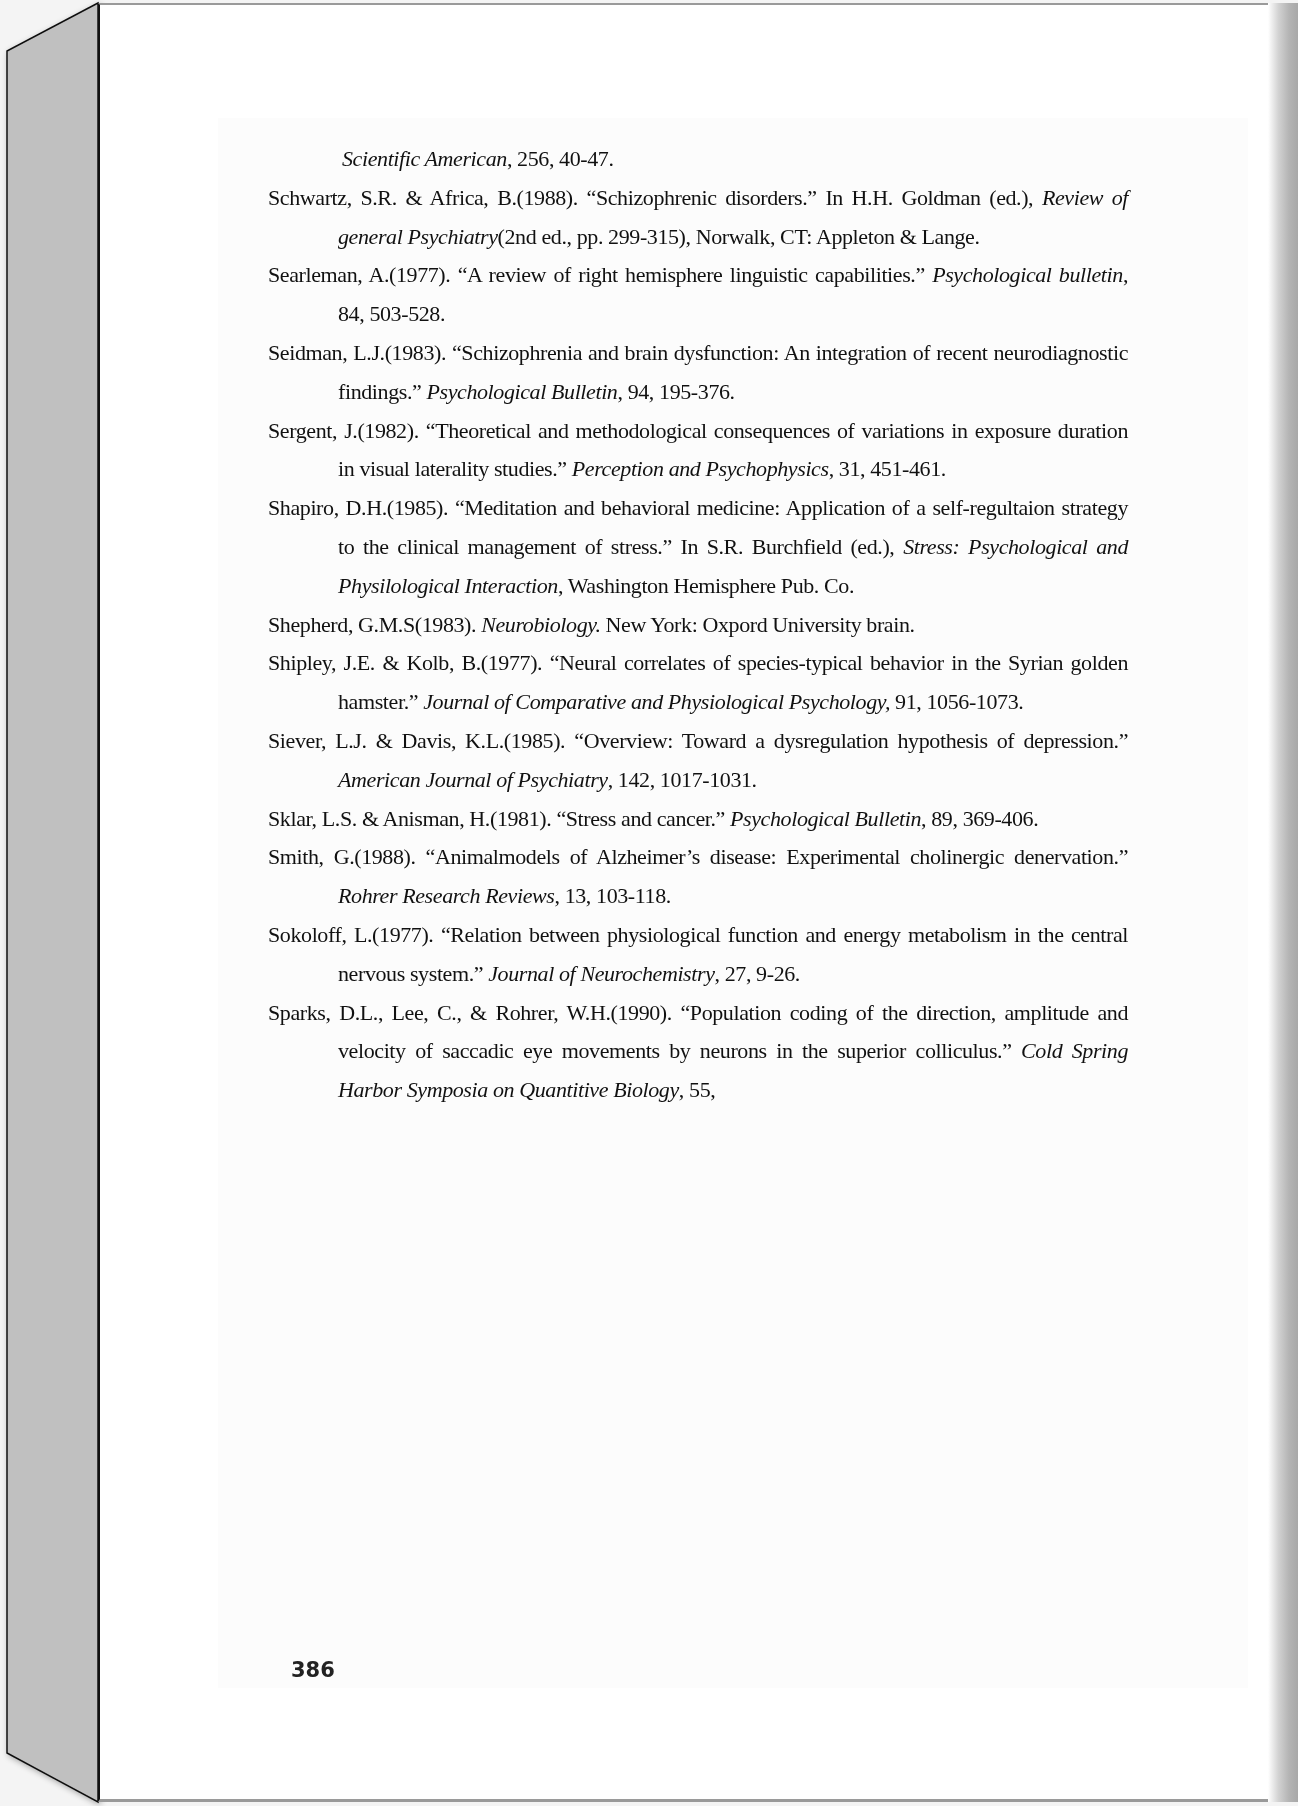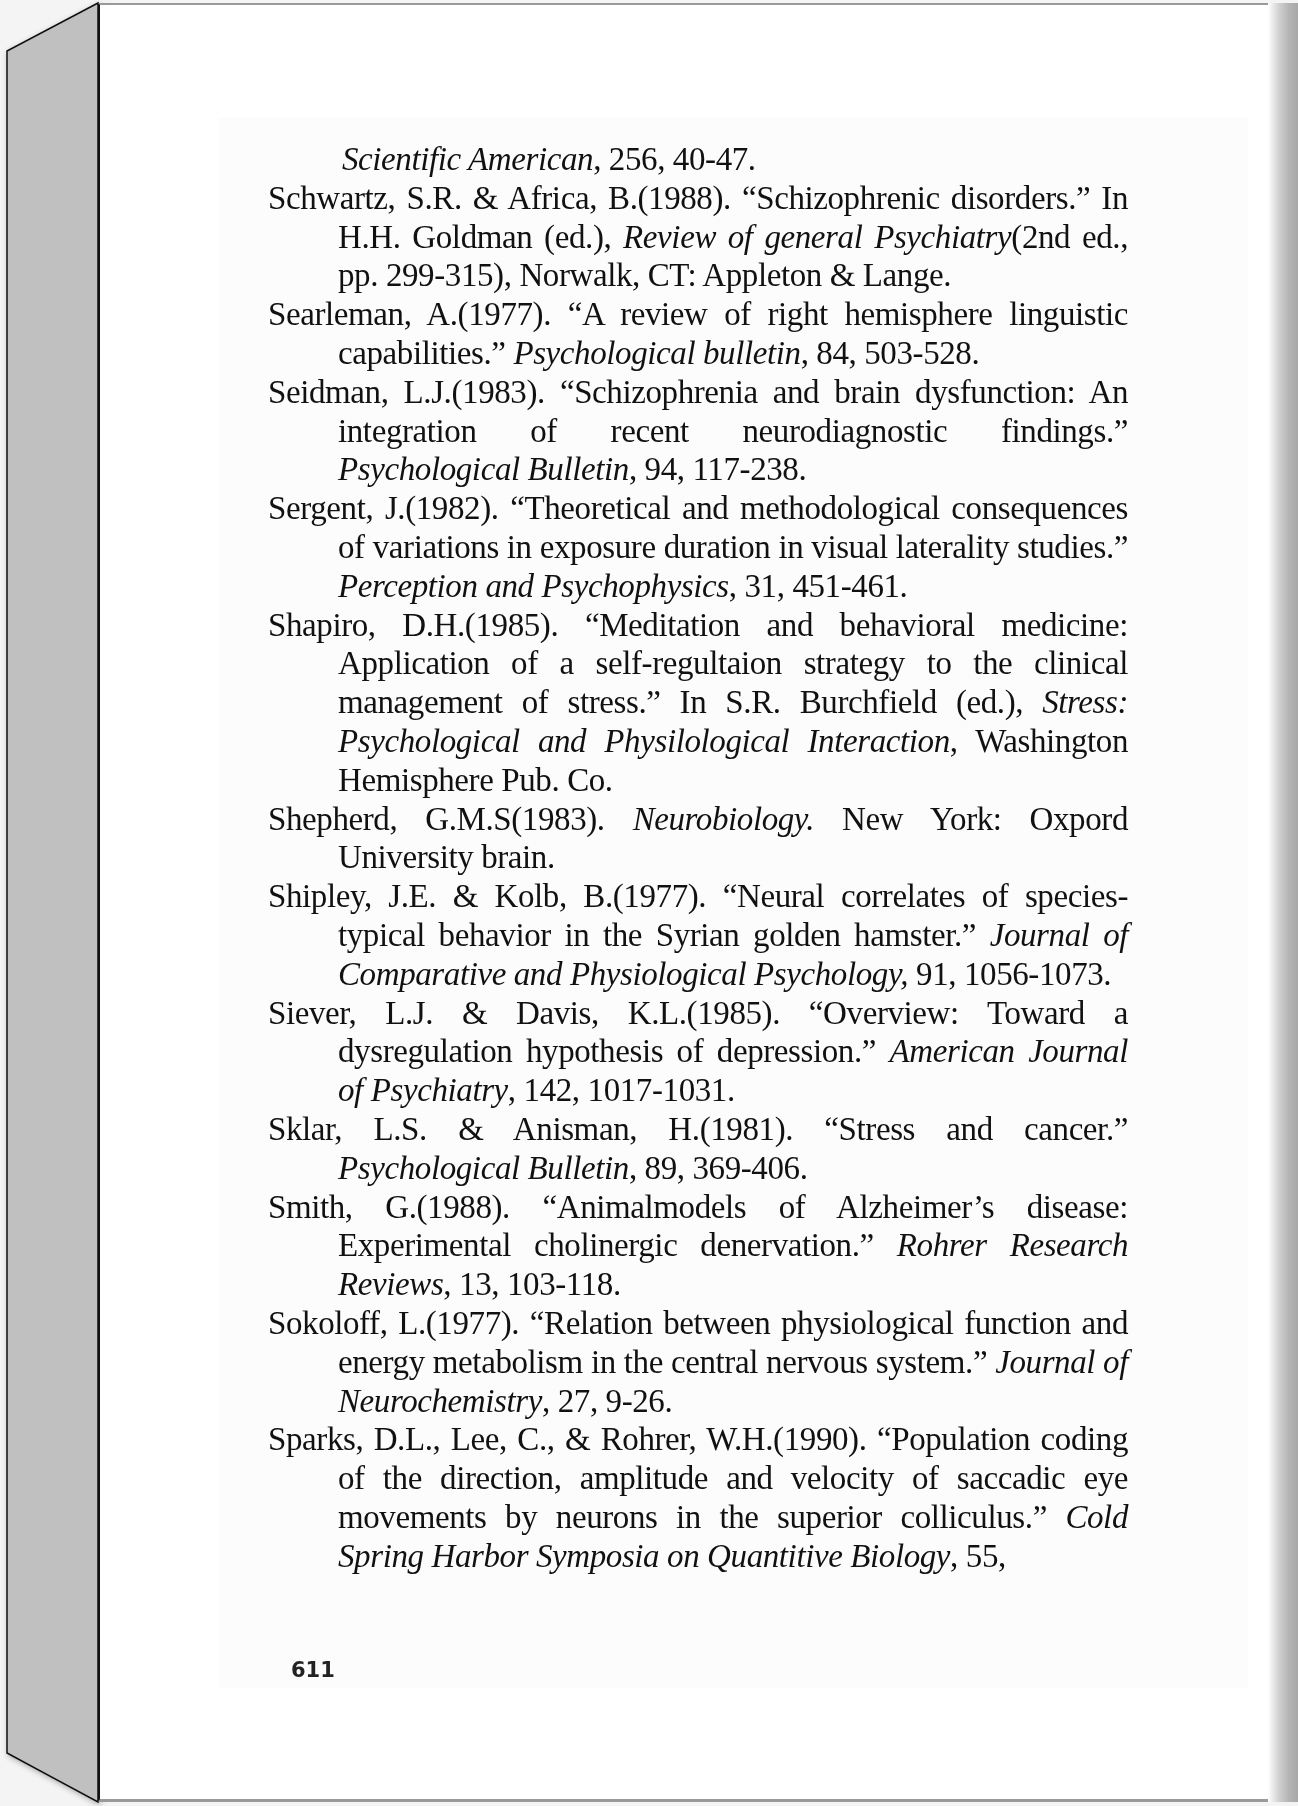--- a/index.html
+++ b/index.html
@@ -24,21 +24,21 @@
   .page-shadow-right {
     position: absolute; left: 1268px; top: 3px; width: 30px; height: 1799px;
     background: linear-gradient(to right, #ffffff 0%, #d2d2d2 35%, #b4b4b4 70%, #a8a8a8 100%);
   }
   .scan-tint {
     position: absolute; left: 218px; top: 118px; width: 1030px; height: 1570px;
     background: #fcfcfc;
   }
   .refs {
     position: absolute; left: 268px; top: 140px; width: 860px;
-    font-size: 33px; line-height: 38.8px; color: #111;
+    font-size: 22px; line-height: 38.8px; color: #111;
     letter-spacing: -0.4px;
   }
   .ref {
     padding-left: 70px; text-indent: -70px;
     text-align: justify; text-align-last: left;
     margin: 0;
   }
   .ref.cont { text-indent: 0; }
   .ref i { font-style: italic; }
   .page-number {
@@ -69,26 +69,26 @@
   </svg>
 
   <div class="page"></div>
   <div class="page-shadow-right"></div>
   <div class="scan-tint"></div>
 
   <div class="refs" id="refs">
       <p class="ref cont" style="padding-left: 74px;"><i>Scientific American</i><span>, 256, 40-47.</span></p>
       <p class="ref"><span>Schwartz, S.R. &amp; Africa, B.(1988). “Schizophrenic disorders.” In H.H. Goldman (ed.), </span><i>Review of general Psychiatry</i><span>(2nd ed., pp. 299-315), Norwalk, CT: Appleton &amp; Lange.</span></p>
       <p class="ref"><span>Searleman, A.(1977). “A review of right hemisphere linguistic capabilities.” </span><i>Psychological bulletin</i><span>, 84, 503-528.</span></p>
-      <p class="ref"><span>Seidman, L.J.(1983). “Schizophrenia and brain dysfunction: An integration of recent neurodiagnostic findings.” </span><i>Psychological Bulletin</i><span>, 94, 117-238.</span></p>
+      <p class="ref"><span>Seidman, L.J.(1983). “Schizophrenia and brain dysfunction: An integration of recent neurodiagnostic findings.” </span><i>Psychological Bulletin</i><span>, 94, 195-376.</span></p>
       <p class="ref"><span>Sergent, J.(1982). “Theoretical and methodological consequences of variations in exposure duration in visual laterality studies.” </span><i>Perception and Psychophysics</i><span>, 31, 451-461.</span></p>
       <p class="ref"><span>Shapiro, D.H.(1985). “Meditation and behavioral medicine: Application of a self-regultaion strategy to the clinical management of stress.” In S.R. Burchfield (ed.), </span><i>Stress: Psychological and Physilological Interaction</i><span>, Washington Hemisphere Pub. Co.</span></p>
       <p class="ref"><span>Shepherd, G.M.S(1983). </span><i>Neurobiology.</i><span> New York: Oxpord University brain.</span></p>
       <p class="ref"><span>Shipley, J.E. &amp; Kolb, B.(1977). “Neural correlates of species-typical behavior in the Syrian golden hamster.” </span><i>Journal of Comparative and Physiological Psychology,</i><span> 91, 1056-1073.</span></p>
       <p class="ref"><span>Siever, L.J. &amp; Davis, K.L.(1985). “Overview: Toward a dysregulation hypothesis of depression.” </span><i>American Journal of Psychiatry</i><span>, 142, 1017-1031.</span></p>
       <p class="ref"><span>Sklar, L.S. &amp; Anisman, H.(1981). “Stress and cancer.” </span><i>Psychological Bulletin</i><span>, 89, 369-406.</span></p>
       <p class="ref"><span>Smith, G.(1988). “Animalmodels of Alzheimer’s disease: Experimental cholinergic denervation.” </span><i>Rohrer Research Reviews</i><span>, 13, 103-118.</span></p>
       <p class="ref"><span>Sokoloff, L.(1977). “Relation between physiological function and energy metabolism in the central nervous system.” </span><i>Journal of Neurochemistry</i><span>, 27, 9-26.</span></p>
       <p class="ref"><span>Sparks, D.L., Lee, C., &amp; Rohrer, W.H.(1990). “Population coding of the direction, amplitude and velocity of saccadic eye movements by neurons in the superior colliculus.” </span><i>Cold Spring Harbor Symposia on Quantitive Biology</i><span>, 55,</span></p>
     </div>
 
-  <div class="page-number">611</div>
+  <div class="page-number">386</div>
 </div>
 
 </body></html>

